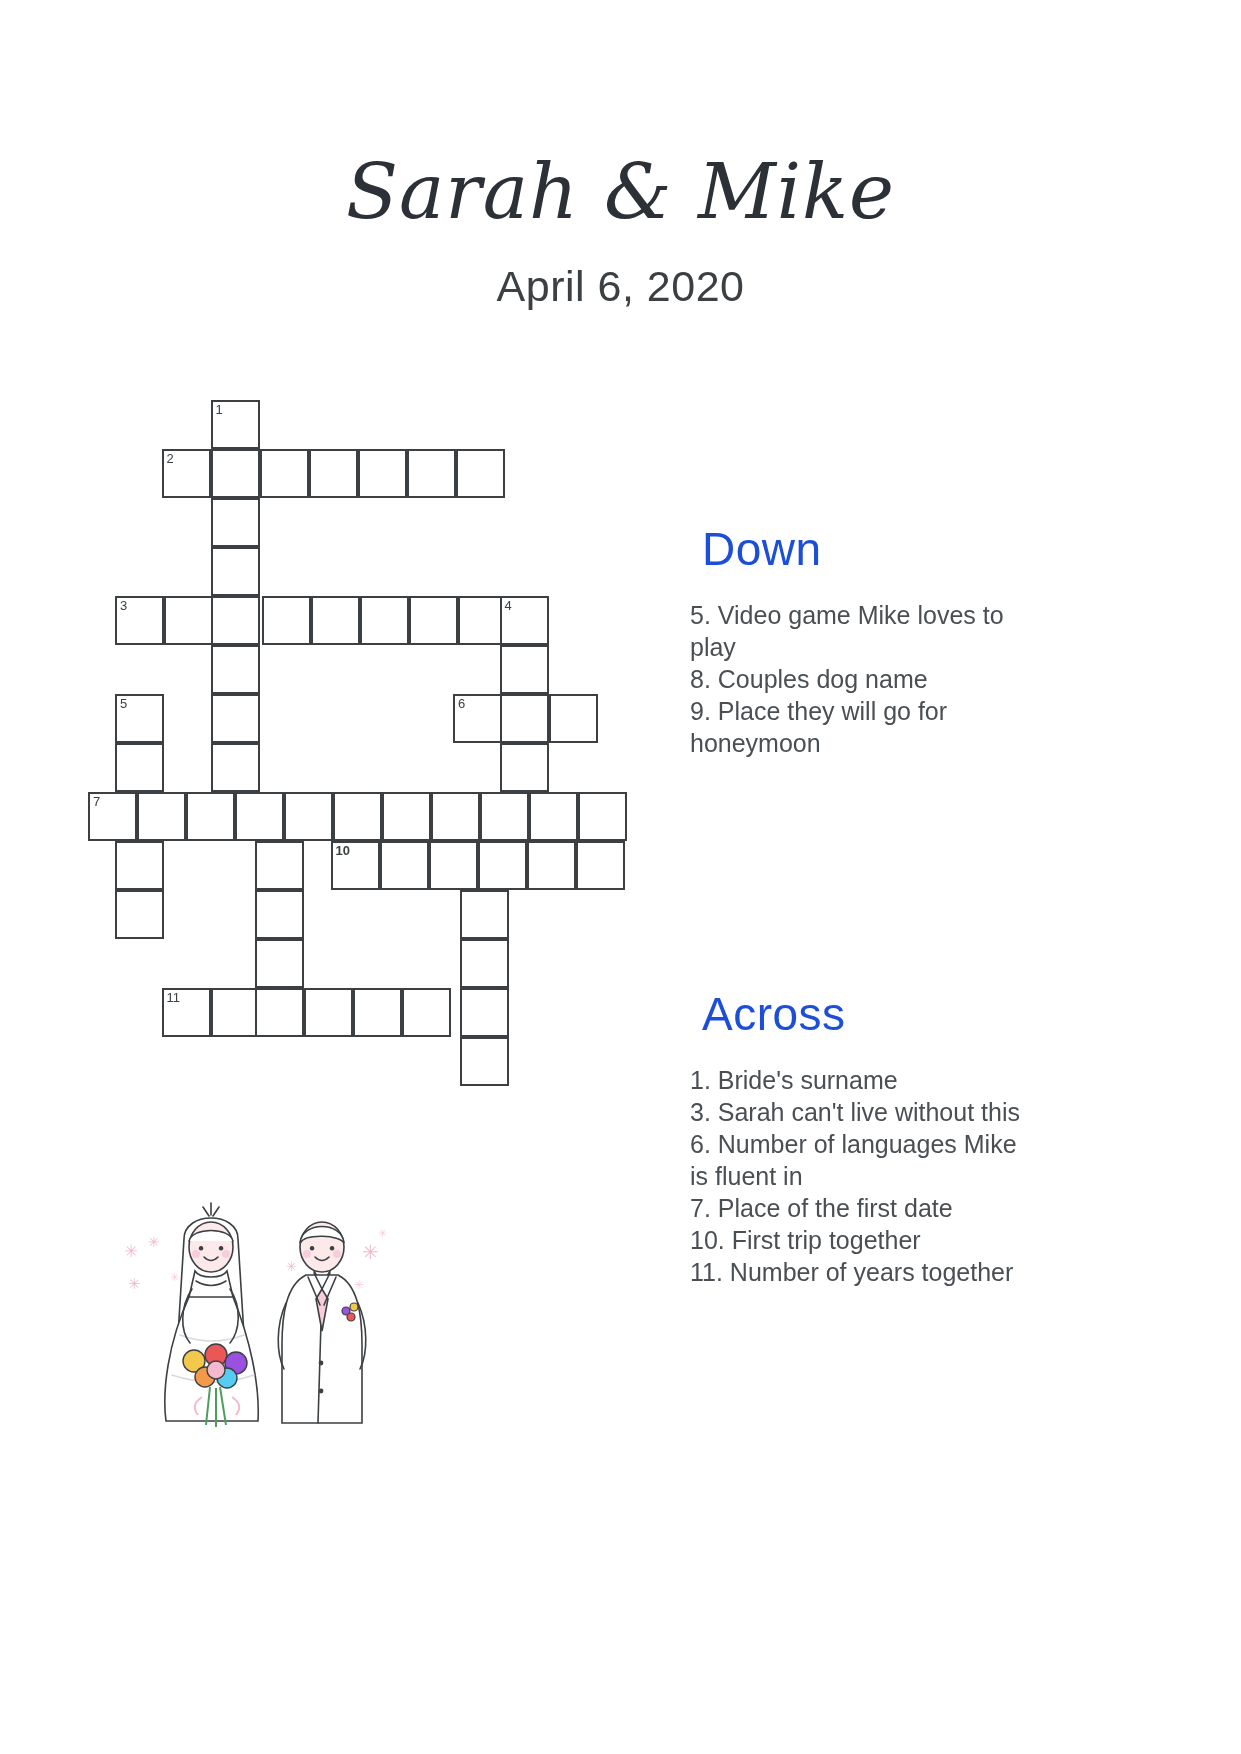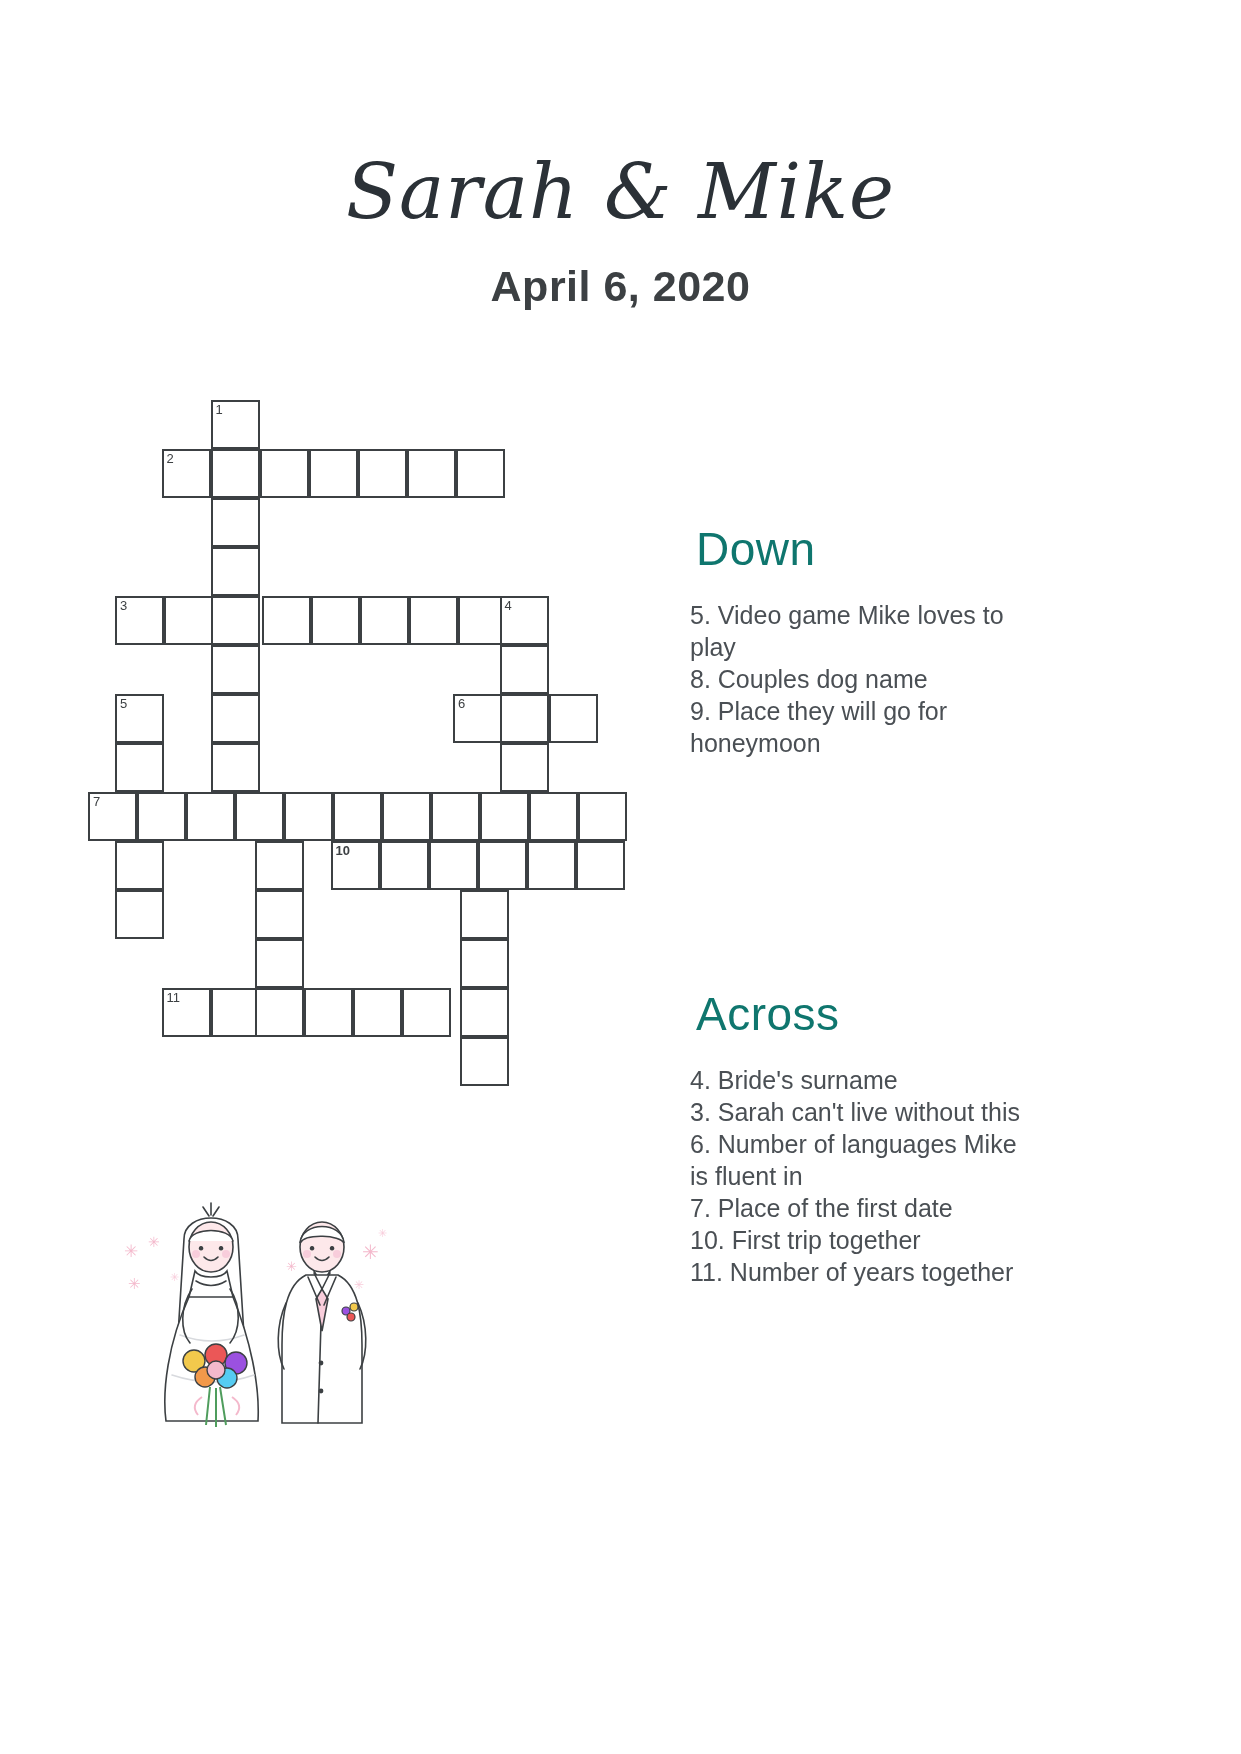--- a/index.html
+++ b/index.html
@@ -22,21 +22,21 @@
     font-weight:400;
     font-size:76px;
     letter-spacing:1px;
     color:#2b3137;
     line-height:1.05;
   }
   .subtitle{
     position:absolute;left:0;right:0;top:262px;
     text-align:center;
     font-size:43px;
-    font-weight:700;
+    font-weight:400;
     color:#3c4043;
     letter-spacing:0.5px;
   }
 
   
   #grid{position:absolute;left:0;top:0;width:700px;height:1150px;}
   .cell{
     position:absolute;
     box-sizing:border-box;
     border:2px solid #3c4043;
@@ -55,22 +55,22 @@
   .clues{
     position:absolute;
     left:690px;
     width:345px;
   }
   .clues.down{top:525px;}
   .clues.across{top:990px;}
   .clue-head{
     font-size:46px;
     font-weight:400;
-    color:#0f766e;
-    margin:0 0 26px 6px;
+    color:#1d4ed8;
+    margin:0 0 26px 12px;
     letter-spacing:0.5px;
     line-height:1.05;
   }
   .clue-list{margin:0;padding:0;list-style:none;}
   .clue-item{
     font-size:25px;
     line-height:1.28;
     color:#4a4f54;
     margin:0;
   }
@@ -178,21 +178,21 @@
     <ul class="clue-list" id="down-list">
         <li class="clue-item">5. Video game Mike loves to play</li>
         <li class="clue-item">8. Couples dog name</li>
         <li class="clue-item">9. Place they will go for honeymoon</li>
       </ul>
   </div>
 
   <div class="clues across">
     <h2 class="clue-head">Across</h2>
     <ul class="clue-list" id="across-list">
-        <li class="clue-item">4. Bride's surname</li>
+        <li class="clue-item">1. Bride's surname</li>
         <li class="clue-item">3. Sarah can't live without this</li>
         <li class="clue-item">6. Number of languages Mike is fluent in</li>
         <li class="clue-item">7. Place of the first date</li>
         <li class="clue-item">10. First trip together</li>
         <li class="clue-item">11. Number of years together</li>
       </ul>
   </div>
 
   <svg id="illustration" viewBox="0 0 330 260">
     <g id="sparkles">

